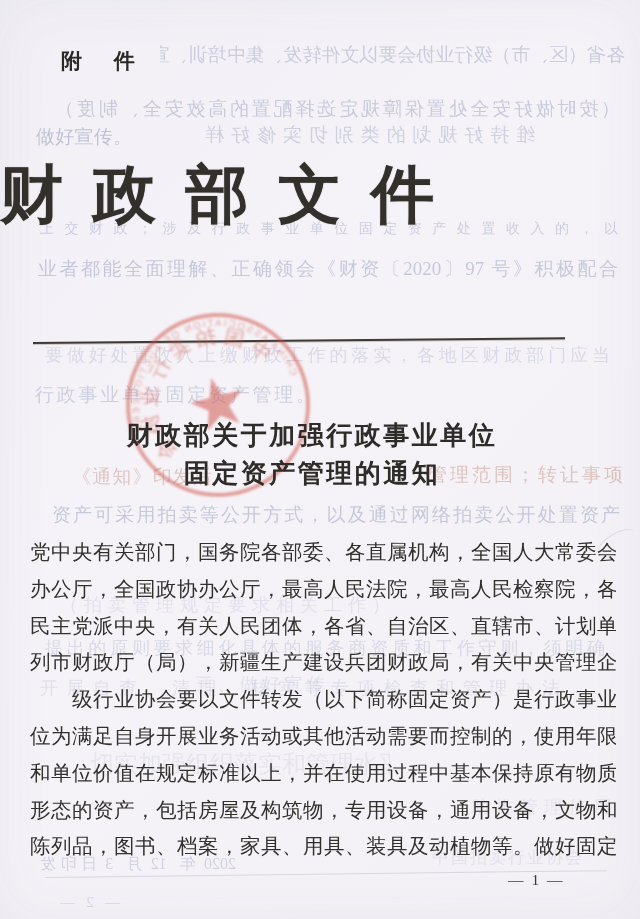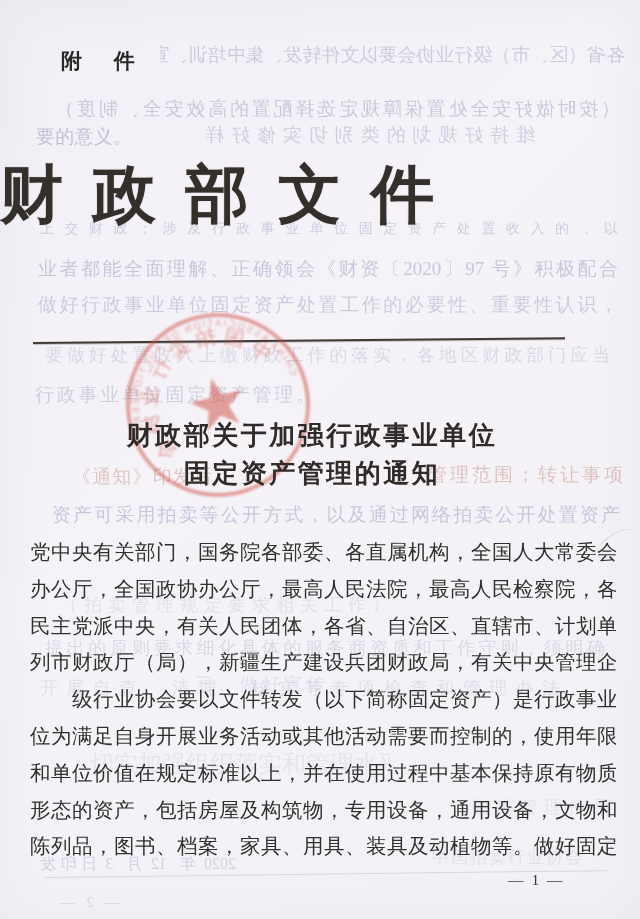--- a/index.html
+++ b/index.html
@@ -65,25 +65,24 @@
   }
 </style>
 </head>
 <body>
 
 <div class="page">
 
   <div class="bleed-layer">
       <div class="bleed-line" style="left: 160px; top: 42px; width: 465px; font-size: 19px; opacity: 0.3; transform: scaleX(-1);">各省（区、市）级行业协会要以文件转发、集中培训、宣</div>
       <div class="bleed-line" style="left: 55px; top: 96px; width: 565px; font-size: 19px; opacity: 0.32; transform: scaleX(-1);">（按时做好安全处置保障规定选择配置的高效安全、制度）</div>
-      <div class="bleed-line" style="left: 36px; top: 124px; width: 96px; font-size: 19px; opacity: 0.38;">要的意义。</div>
+      <div class="bleed-line" style="left: 36px; top: 124px; width: 96px; font-size: 19px; opacity: 0.38;">做好宣传。</div>
       <div class="bleed-line" style="left: 205px; top: 122px; width: 330px; font-size: 19px; opacity: 0.28; transform: scaleX(-1);">维持好规划的类别切实修好样</div>
       <div class="bleed-line" style="left: 40px; top: 220px; width: 578px; font-size: 14px; opacity: 0.3;">上交财政；涉及行政事业单位固定资产处置收入的，以</div>
       <div class="bleed-line" style="left: 38px; top: 256px; width: 580px; font-size: 19px; opacity: 0.34;">业者都能全面理解、正确领会《财资〔2020〕97 号》积极配合</div>
-      <div class="bleed-line" style="left: 38px; top: 292px; width: 580px; font-size: 19px; opacity: 0.3;">做好行政事业单位固定资产处置工作的必要性、重要性认识，</div>
       <div class="bleed-line" style="left: 45px; top: 343px; width: 565px; font-size: 18px; opacity: 0.2;">要做好处置收入上缴财政工作的落实，各地区财政部门应当</div>
       <div class="bleed-line" style="left: 35px; top: 382px; width: 280px; font-size: 19px; opacity: 0.28;">行政事业单位固定资产管理。</div>
       <div class="bleed-line" style="left: 72px; top: 464px; width: 140px; font-size: 19px; opacity: 0.32; color: rgb(176, 106, 88);">《通知》印发后</div>
       <div class="bleed-line" style="left: 428px; top: 462px; width: 195px; font-size: 19px; opacity: 0.34; color: rgb(176, 106, 88);">管理范围；转让事项</div>
       <div class="bleed-line" style="left: 60px; top: 593px; width: 330px; font-size: 18px; opacity: 0.14;">（拍卖管理规定要求相关工作）</div>
       <div class="bleed-line" style="left: 52px; top: 502px; width: 568px; font-size: 19px; opacity: 0.34;">资产可采用拍卖等公开方式，以及通过网络拍卖公开处置资产</div>
       <div class="bleed-line" style="left: 45px; top: 636px; width: 560px; font-size: 18px; opacity: 0.2;">提出的原则要求细化具体的服务商资质和工作守则，须明确</div>
       <div class="bleed-line" style="left: 40px; top: 676px; width: 520px; font-size: 18px; opacity: 0.15;">开展自查、清理、核实等专项检查和管理办法</div>
       <div class="bleed-line" style="left: 195px; top: 672px; width: 130px; font-size: 18px; opacity: 0.14;">三、做好宣传</div>
       <div class="bleed-line" style="left: 90px; top: 748px; width: 300px; font-size: 24px; opacity: 0.1;">切实加强组织落实和管理水平</div>

